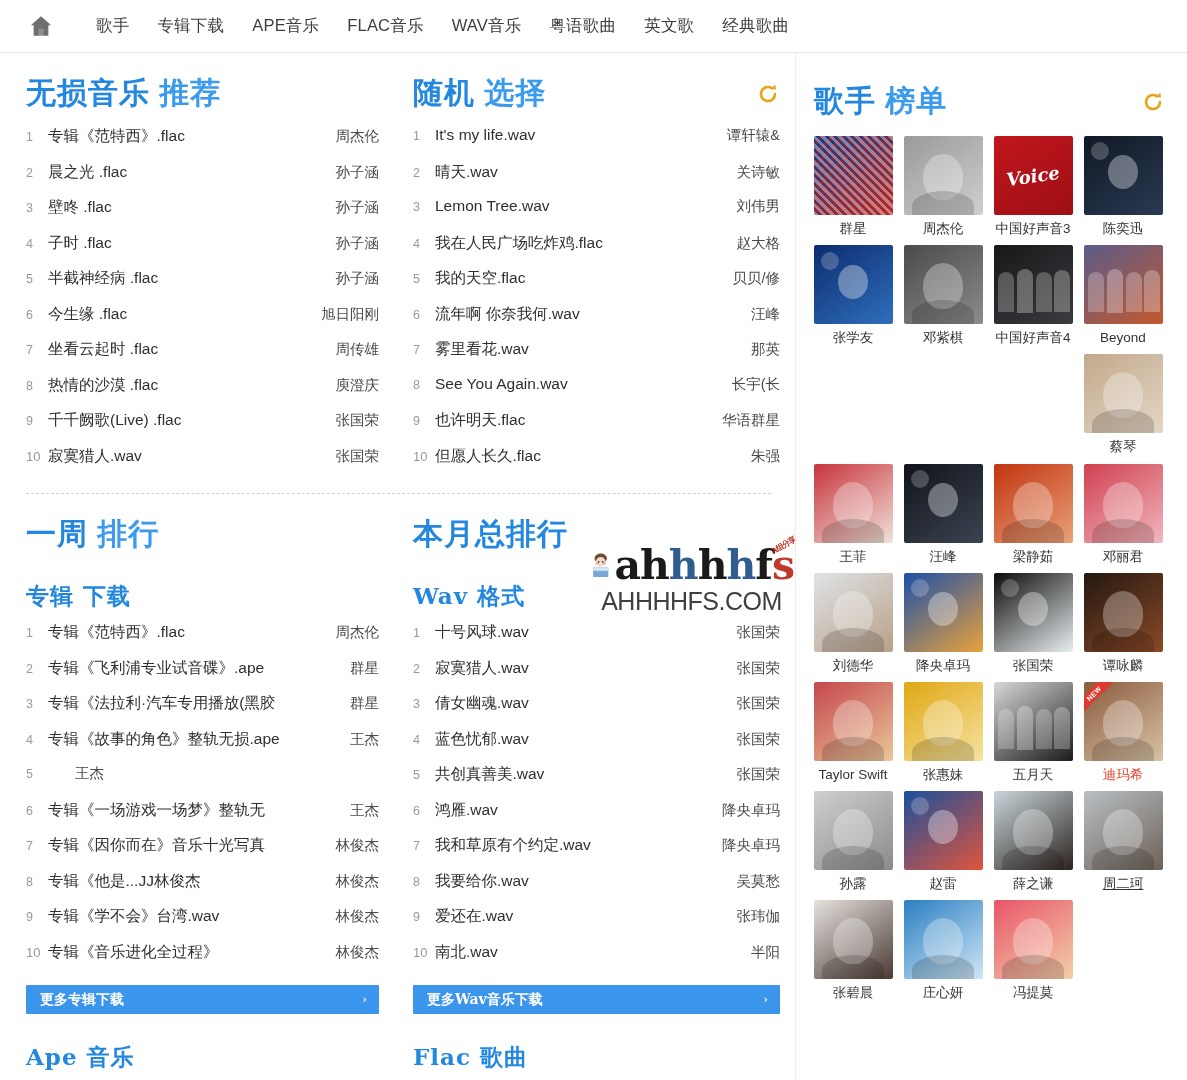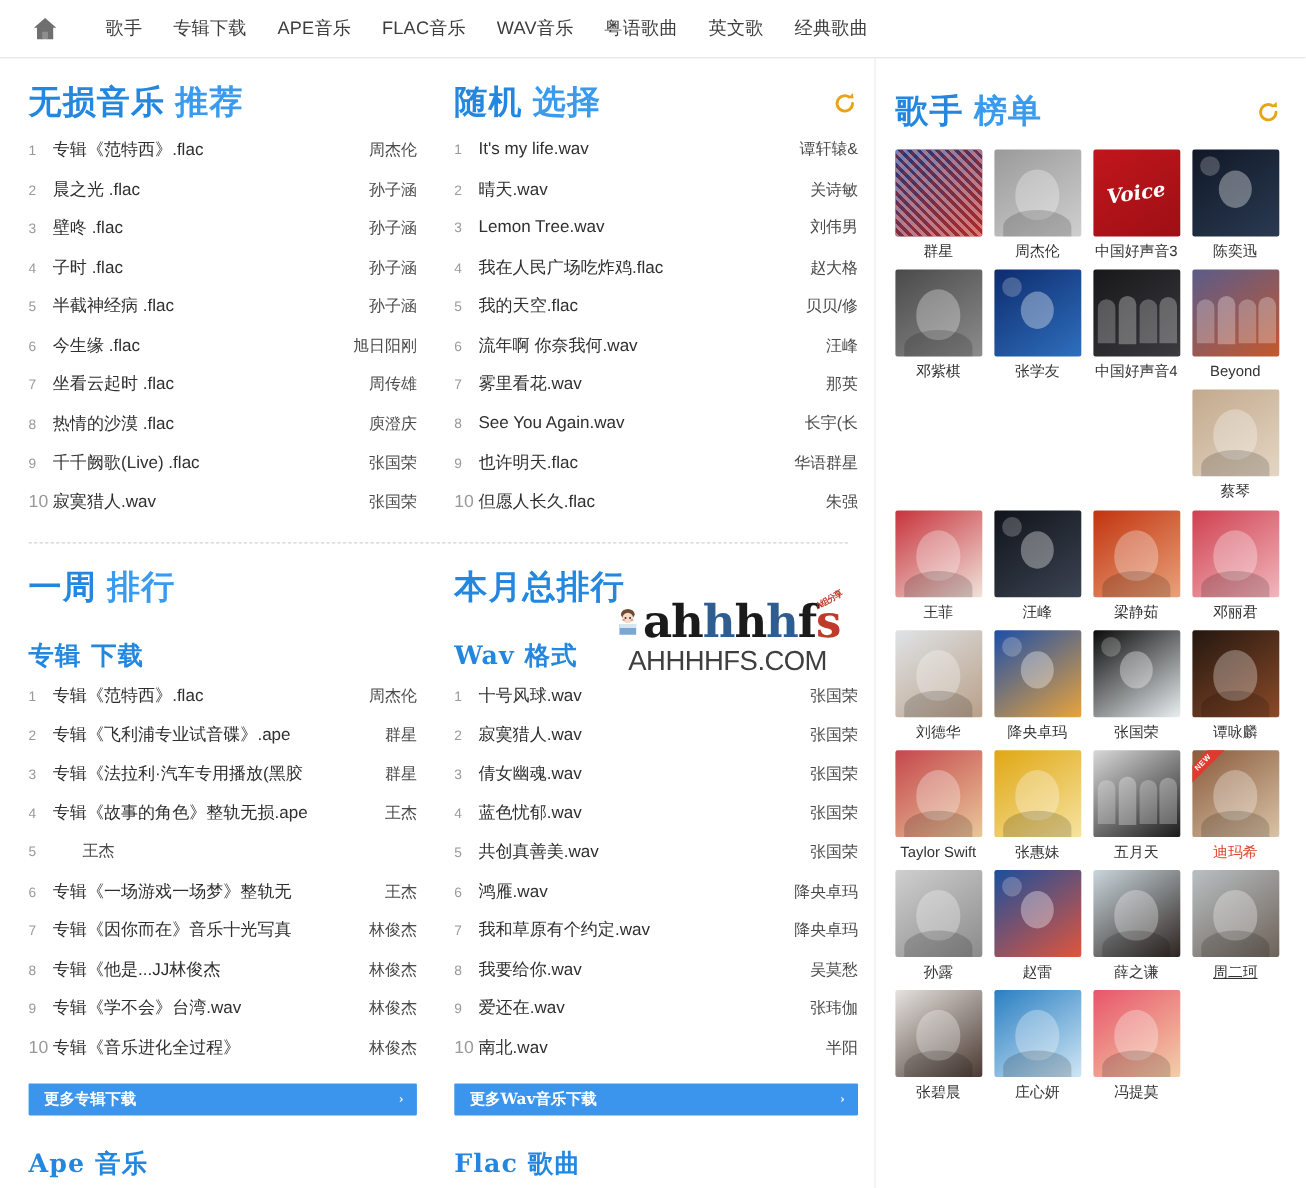--- a/index.html
+++ b/index.html
@@ -119,21 +119,21 @@
     font-size: 15.5px;
     color: #2f2f2f;
   }
   ul.song-list li .idx {
     width: 22px;
     flex: 0 0 22px;
     font-size: 12.5px;
     color: #999;
     text-align: left;
   }
-  ul.song-list li .idx.wide { font-size: 16px; }
+  ul.song-list li .idx.wide { font-size: 13px; }
   ul.song-list li .title {
     flex: 1 1 auto;
     white-space: nowrap;
     overflow: hidden;
     cursor: pointer;
     padding-right: 8px;
   }
   ul.song-list li .artist {
     flex: 0 0 auto;
     color: #4a4a4a;
@@ -171,21 +171,21 @@
     margin-top: 8px;
     cursor: pointer;
     font-family: "DejaVu Serif", "Liberation Serif", serif;
     border-radius: 1px;
   }
   .more-btn .chev { font-size: 11px; opacity: .95; }
 
   
   .watermark {
     position: absolute;
-    left: 559px;
+    left: 589px;
     top: 492px;
     width: 205px;
     text-align: center;
     pointer-events: none;
     user-select: none;
   }
   .wm-main {
     font-size: 41px;
     font-weight: bold;
     font-family: "DejaVu Serif", serif;
@@ -642,32 +642,32 @@
           <div class="artist-name">中国好声音3</div>
         </div>
         <div class="artist-cell">
           <div class="thumb" style="background: linear-gradient(145deg, rgb(16, 24, 38) 0%, rgb(42, 58, 82) 100%);">
             <div style="position:absolute;left:50%;top:46%;transform:translate(-50%,-50%);width:30px;height:34px;border-radius:50%;background:rgba(255,255,255,.35)"></div>
             <div style="position:absolute;left:10%;top:8%;width:18px;height:18px;border-radius:50%;background:rgba(255,255,255,.22)"></div>
           </div>
           <div class="artist-name">陈奕迅</div>
         </div>
         <div class="artist-cell">
-          <div class="thumb" style="background: linear-gradient(145deg, rgb(74, 74, 74) 0%, rgb(140, 140, 140) 100%);">
-            <div style="position:absolute;left:50%;top:52%;transform:translate(-50%,-50%);width:40px;height:46px;border-radius:50% 50% 46% 46%;background:rgba(255,255,255,.30)"></div>
-            <div style="position:absolute;left:50%;bottom:-6px;transform:translateX(-50%);width:62px;height:30px;border-radius:50% 50% 0 0;background:rgba(0,0,0,.16)"></div>
-          </div>
-          <div class="artist-name">邓紫棋</div>
-        </div>
-        <div class="artist-cell">
           <div class="thumb" style="background: linear-gradient(145deg, rgb(13, 44, 110) 0%, rgb(47, 111, 189) 100%);">
             <div style="position:absolute;left:50%;top:46%;transform:translate(-50%,-50%);width:30px;height:34px;border-radius:50%;background:rgba(255,255,255,.35)"></div>
             <div style="position:absolute;left:10%;top:8%;width:18px;height:18px;border-radius:50%;background:rgba(255,255,255,.22)"></div>
           </div>
           <div class="artist-name">张学友</div>
+        </div>
+        <div class="artist-cell">
+          <div class="thumb" style="background: linear-gradient(145deg, rgb(74, 74, 74) 0%, rgb(140, 140, 140) 100%);">
+            <div style="position:absolute;left:50%;top:52%;transform:translate(-50%,-50%);width:40px;height:46px;border-radius:50% 50% 46% 46%;background:rgba(255,255,255,.30)"></div>
+            <div style="position:absolute;left:50%;bottom:-6px;transform:translateX(-50%);width:62px;height:30px;border-radius:50% 50% 0 0;background:rgba(0,0,0,.16)"></div>
+          </div>
+          <div class="artist-name">邓紫棋</div>
         </div>
         <div class="artist-cell">
           <div class="thumb" style="background: linear-gradient(145deg, rgb(24, 24, 26) 0%, rgb(59, 59, 64) 100%);">
             <div style="position:absolute;left:6%;top:34%;width:16px;height:40px;border-radius:8px 8px 0 0;background:rgba(255,255,255,.25)"></div>
             <div style="position:absolute;left:30%;top:30%;width:16px;height:44px;border-radius:8px 8px 0 0;background:rgba(255,255,255,.30)"></div>
             <div style="position:absolute;left:54%;top:34%;width:16px;height:40px;border-radius:8px 8px 0 0;background:rgba(255,255,255,.25)"></div>
             <div style="position:absolute;left:76%;top:32%;width:16px;height:42px;border-radius:8px 8px 0 0;background:rgba(255,255,255,.28)"></div>
           </div>
           <div class="artist-name">中国好声音4</div>
         </div>

